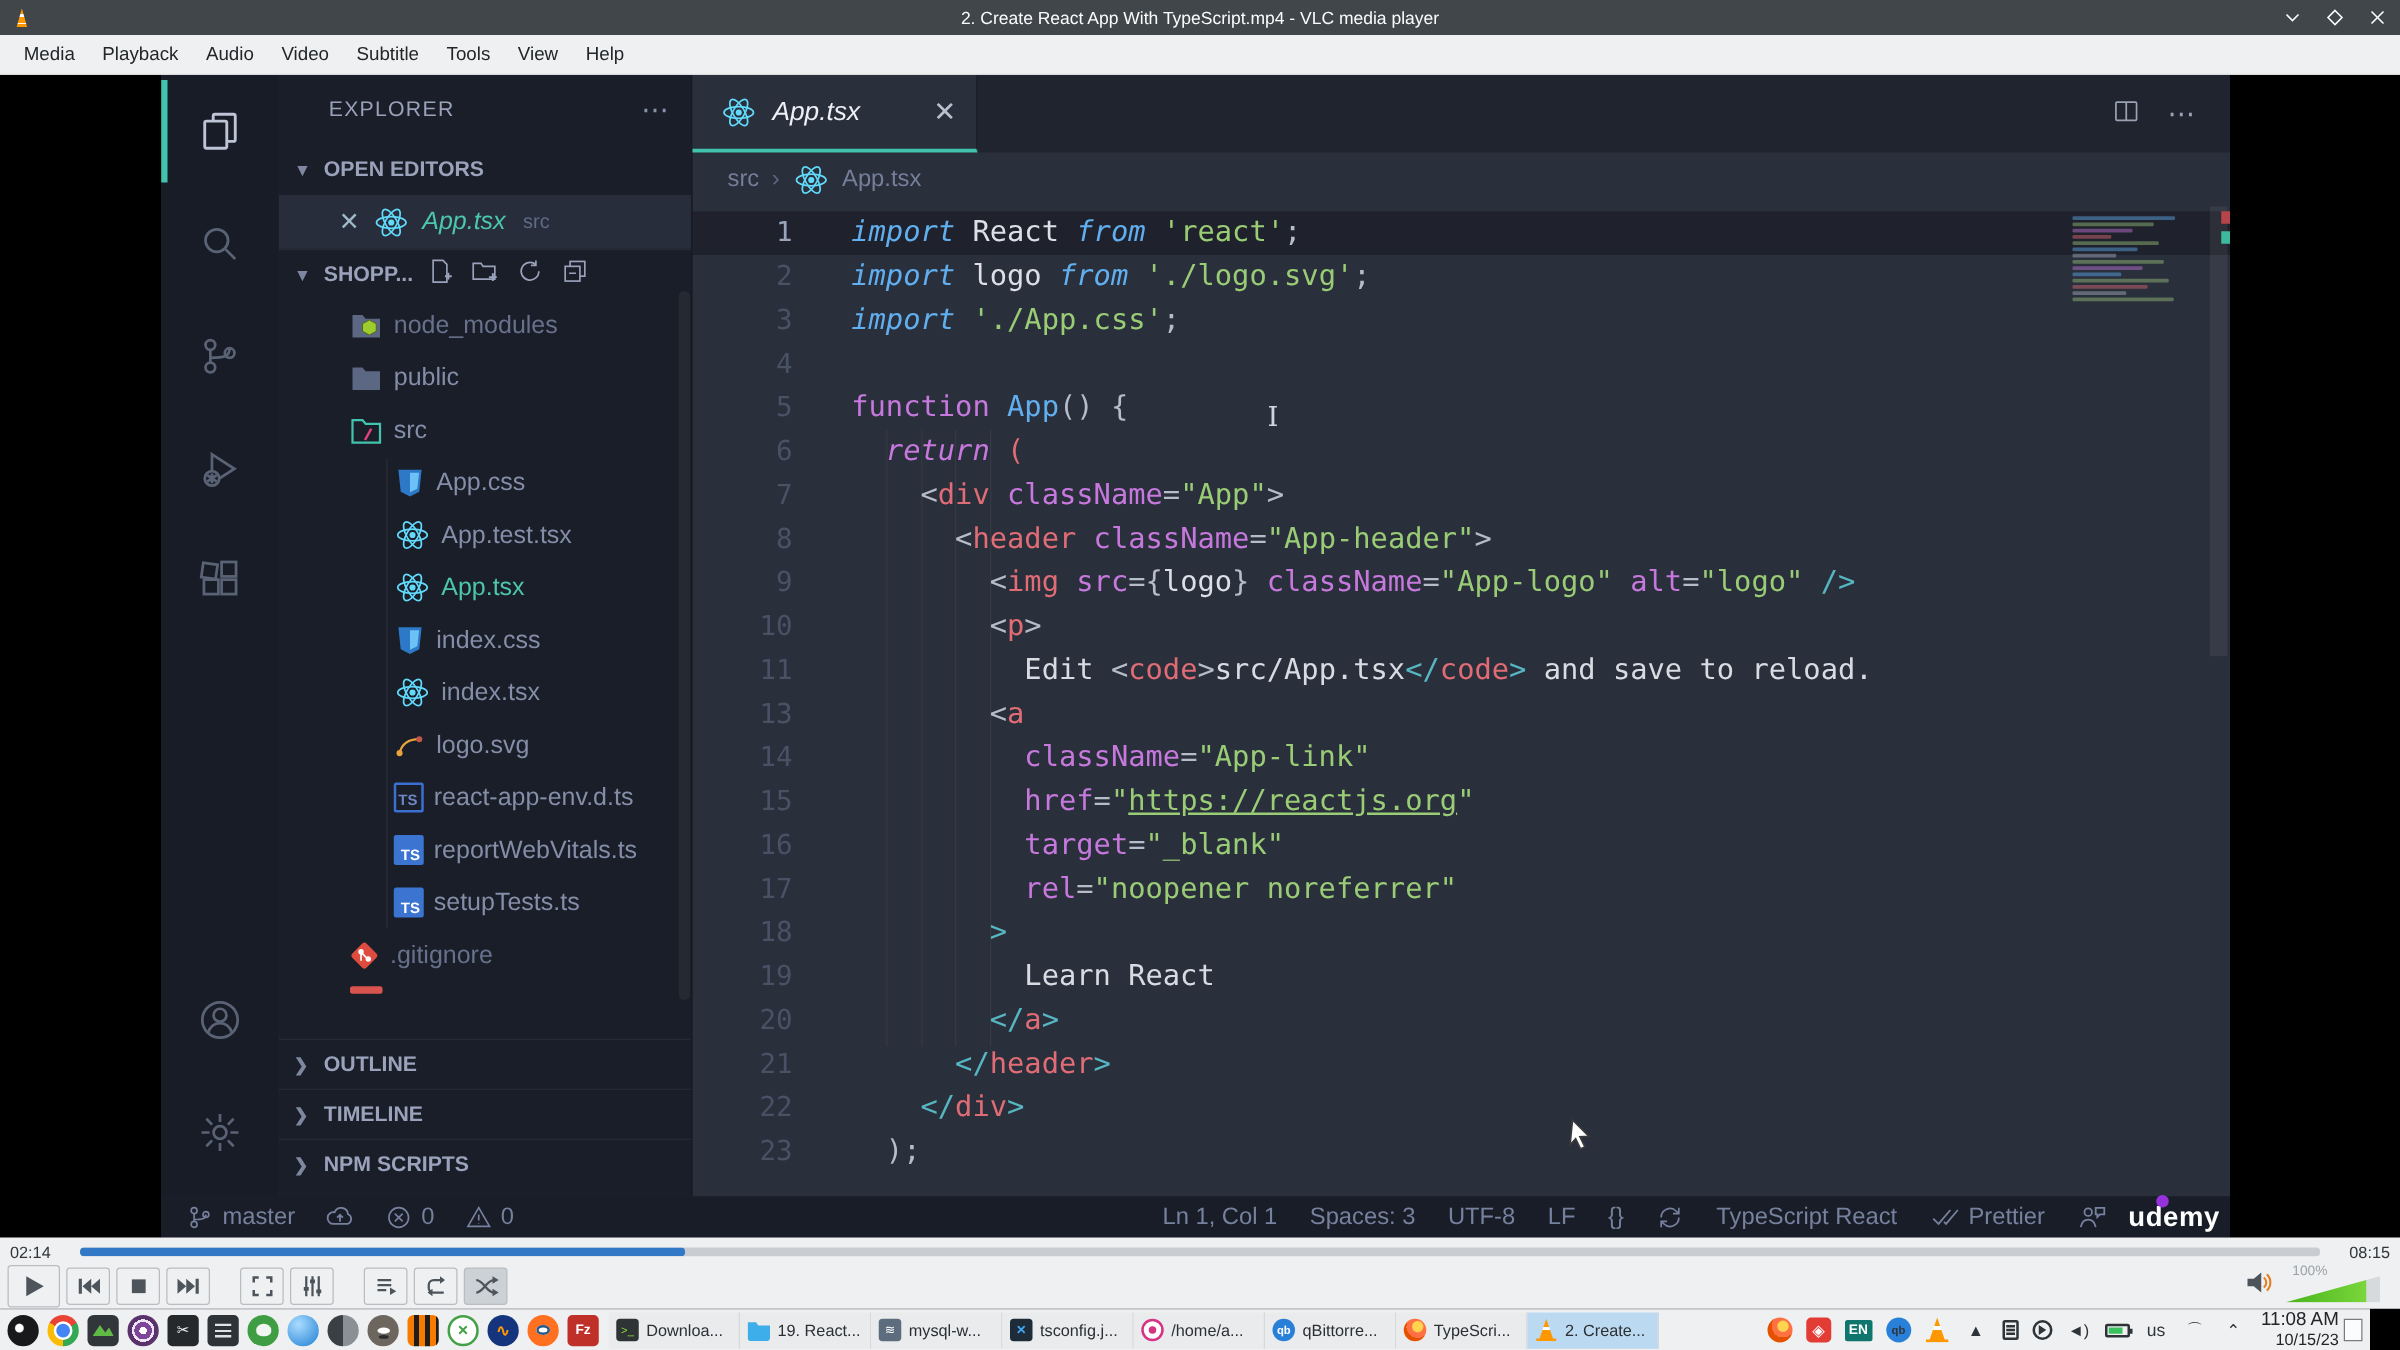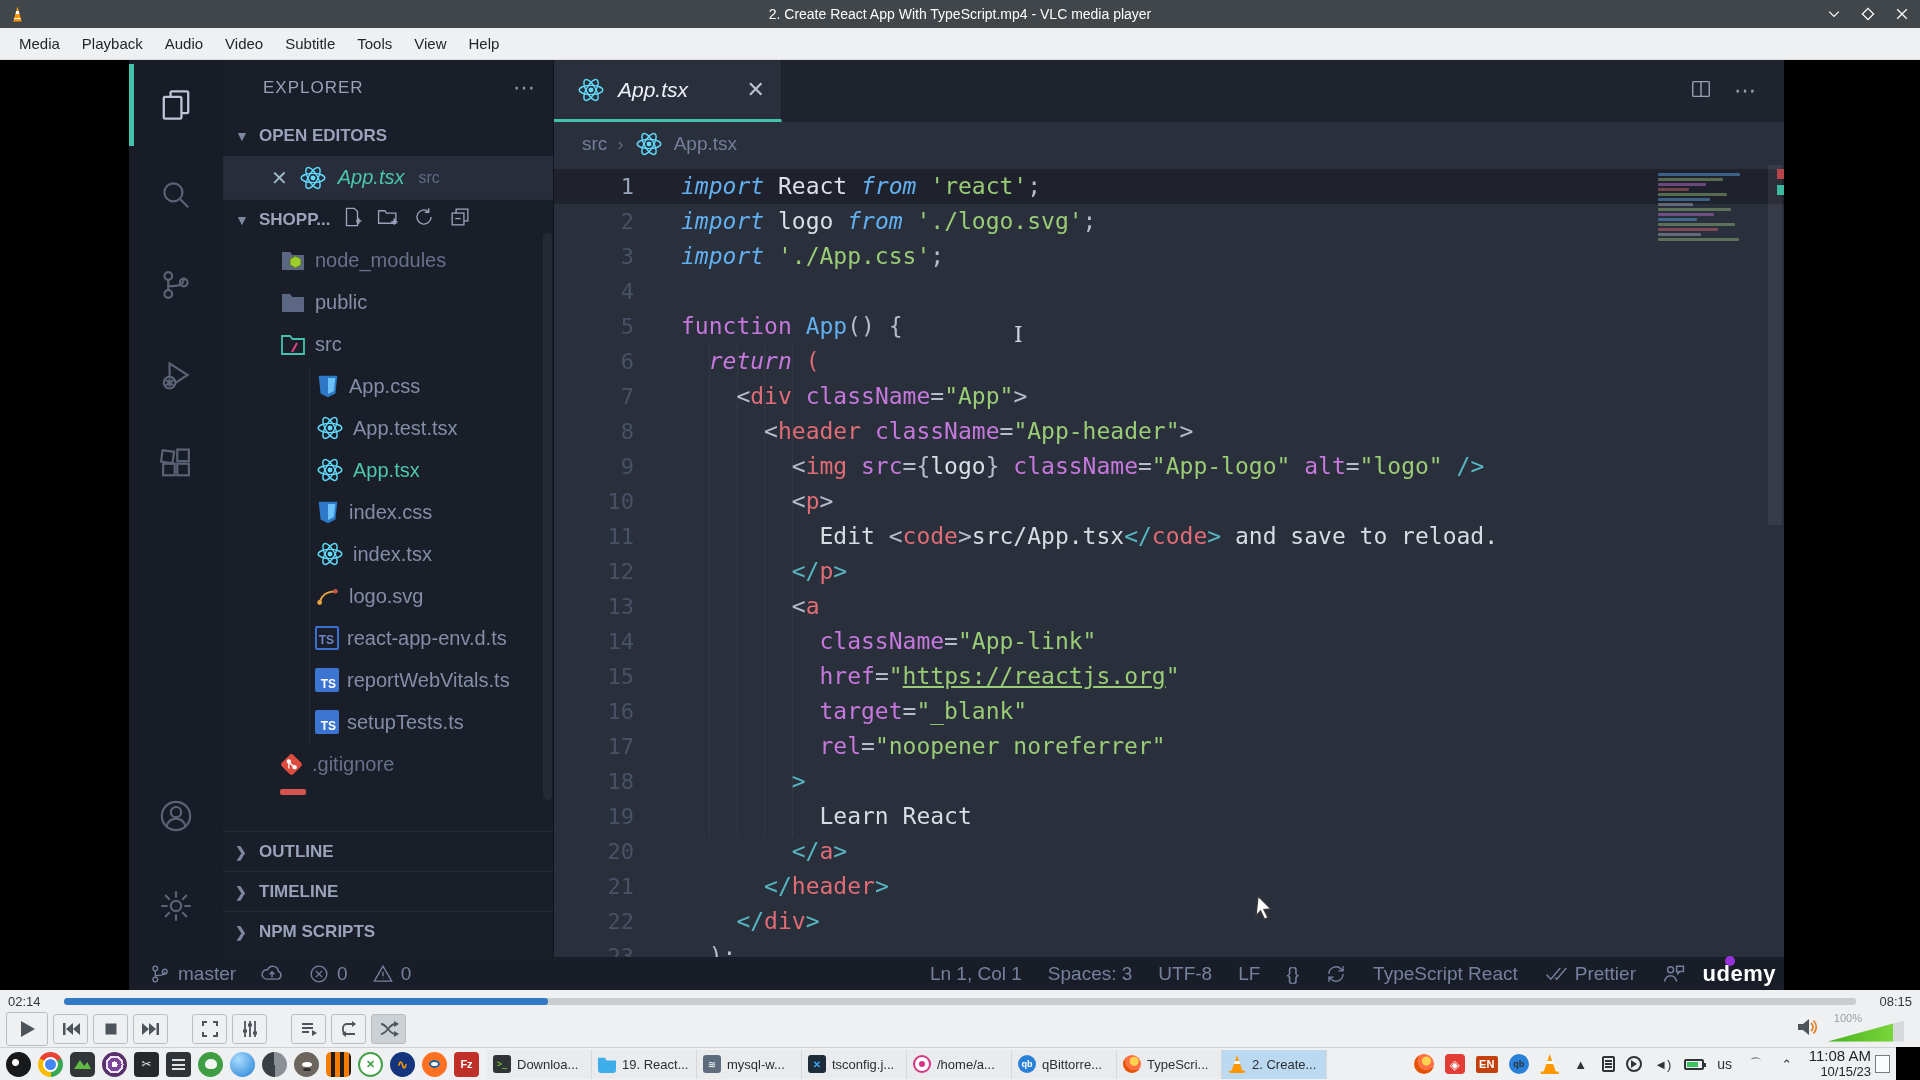--- a/index.html
+++ b/index.html
@@ -129,21 +129,21 @@
   .tic-folder{background:#3daee9;clip-path:polygon(0 15%,38% 15%,48% 30%,100% 30%,100% 100%,0 100%)}
   .tic-mysql{background:#5d6d7e;color:#fff}.tic-mysql::after{content:"≋"}
   .tic-vscode{background:#1e2c3a;color:#3fa9f5;font-weight:bold}.tic-vscode::after{content:"✕"}
   .tic-media{background:#fff;border:2px solid #d63384;border-radius:50%}.tic-media::after{content:"";width:6px;height:6px;border-radius:50%;background:#d63384}
   .tic-qbt{background:#2980d9;border-radius:50%;color:#fff;font-weight:bold}.tic-qbt::after{content:"qb";font-size:9px}
   .tic-firefox{background:radial-gradient(circle at 62% 35%,#ffd54f 0 4px,#ff7043 5px 9px,#e65100 9px);border-radius:50%}
   .tic-vlc{background:linear-gradient(180deg,#ff9800 0 35%,#fff 35% 50%,#ff9800 50%);clip-path:polygon(50% 0,80% 88%,95% 88%,95% 100%,5% 100%,5% 88%,20% 88%)}
   #tray{display:flex;align-items:center;gap:11px;padding:0 8px;margin-left:4px}
   .trayic{width:20px;height:20px;display:inline-flex;align-items:center;justify-content:center;color:#2e3338;font-size:13px}
   .try-redapp{background:#e23c34;border-radius:4px;color:#fff}.try-redapp::after{content:"◈"}
-  .try-en{background:#c2410c;color:#fff;font-size:11px;font-weight:bold;border-radius:2px;width:22px;height:17px;display:inline-flex;align-items:center;justify-content:center}
+  .try-en{background:#0f766e;color:#fff;font-size:11px;font-weight:bold;border-radius:2px;width:22px;height:17px;display:inline-flex;align-items:center;justify-content:center}
   .try-us{font-size:14px;color:#2e3338}
   .try-clip{width:13px;height:16px;border:2px solid #2e3338;border-radius:2px;position:relative}.try-clip::after{content:"";position:absolute;left:1px;top:2px;width:7px;height:1.5px;background:#2e3338;box-shadow:0 3px 0 #2e3338,0 6px 0 #2e3338}
   .try-play{width:16px;height:16px;border:2px solid #2e3338;border-radius:50%;display:flex;align-items:center;justify-content:center}.try-play::after{content:"";border-left:6px solid #2e3338;border-top:4px solid transparent;border-bottom:4px solid transparent;margin-left:1px}
   .try-batt{width:20px;height:11px;border:2px solid #2e3338;border-radius:2px;position:relative}.try-batt::before{content:"";position:absolute;left:1px;top:1px;bottom:1px;width:11px;background:#39c25e}.try-batt::after{content:"";position:absolute;right:-4px;top:2px;width:2px;height:4px;background:#2e3338}
   .try-desktop{width:15px;height:18px;border:1px solid #777c80;background:#fbfcfd;margin-left:4px}
   #clock{text-align:right;line-height:1.12;margin-left:4px}
   #clock .t{font-size:15px;color:#232629}
   #clock .d{font-size:13px;color:#232629}
   .cone-outline{color:#2e3338}
 </style>
@@ -495,21 +495,20 @@
             <div class="line"><span class="ln">2</span><span class="ct"><span class="tok-imp">import </span><span class="tok-name">logo </span><span class="tok-imp">from </span><span class="tok-str">'./logo.svg'</span><span class="tok-pun">;</span></span></div>
             <div class="line"><span class="ln">3</span><span class="ct"><span class="tok-imp">import </span><span class="tok-str">'./App.css'</span><span class="tok-pun">;</span></span></div>
             <div class="line"><span class="ln">4</span><span class="ct"></span></div>
             <div class="line"><span class="ln">5</span><span class="ct"><span class="tok-kw">function </span><span class="tok-fn">App</span><span class="tok-pun">() {</span></span></div>
             <div class="line"><span class="ln">6</span><span class="ct"><span class="tok-ret">  return </span><span class="tok-tag">(</span></span></div>
             <div class="line"><span class="ln">7</span><span class="ct"><span class="tok-pun">    &lt;</span><span class="tok-tag">div</span><span class="tok-attr"> className</span><span class="tok-pun">=</span><span class="tok-str">"App"</span><span class="tok-pun">&gt;</span></span></div>
             <div class="line"><span class="ln">8</span><span class="ct"><span class="tok-pun">      &lt;</span><span class="tok-tag">header</span><span class="tok-attr"> className</span><span class="tok-pun">=</span><span class="tok-str">"App-header"</span><span class="tok-pun">&gt;</span></span></div>
             <div class="line"><span class="ln">9</span><span class="ct"><span class="tok-pun">        &lt;</span><span class="tok-tag">img</span><span class="tok-attr"> src</span><span class="tok-pun">={</span><span class="tok-name">logo</span><span class="tok-pun">}</span><span class="tok-attr"> className</span><span class="tok-pun">=</span><span class="tok-str">"App-logo"</span><span class="tok-attr"> alt</span><span class="tok-pun">=</span><span class="tok-str">"logo"</span><span class="tok-cyan"> /&gt;</span></span></div>
             <div class="line"><span class="ln">10</span><span class="ct"><span class="tok-pun">        &lt;</span><span class="tok-tag">p</span><span class="tok-pun">&gt;</span></span></div>
             <div class="line"><span class="ln">11</span><span class="ct"><span class="tok-txt">          Edit </span><span class="tok-pun">&lt;</span><span class="tok-tag">code</span><span class="tok-pun">&gt;</span><span class="tok-txt">src/App.tsx</span><span class="tok-cyan">&lt;/</span><span class="tok-tag">code</span><span class="tok-cyan">&gt;</span><span class="tok-txt"> and save to reload.</span></span></div>
-            <div class="line"><span class="ln">12</span><span class="ct"><span class="tok-cyan">        &lt;/</span><span class="tok-tag">p</span><span class="tok-cyan">&gt;</span></span></div>
             <div class="line"><span class="ln">13</span><span class="ct"><span class="tok-pun">        &lt;</span><span class="tok-tag">a</span></span></div>
             <div class="line"><span class="ln">14</span><span class="ct"><span class="tok-attr">          className</span><span class="tok-pun">=</span><span class="tok-str">"App-link"</span></span></div>
             <div class="line"><span class="ln">15</span><span class="ct"><span class="tok-attr">          href</span><span class="tok-pun">=</span><span class="tok-str">"</span><span class="tok-url">https://reactjs.org</span><span class="tok-str">"</span></span></div>
             <div class="line"><span class="ln">16</span><span class="ct"><span class="tok-attr">          target</span><span class="tok-pun">=</span><span class="tok-str">"_blank"</span></span></div>
             <div class="line"><span class="ln">17</span><span class="ct"><span class="tok-attr">          rel</span><span class="tok-pun">=</span><span class="tok-str">"noopener noreferrer"</span></span></div>
             <div class="line"><span class="ln">18</span><span class="ct"><span class="tok-cyan">        &gt;</span></span></div>
             <div class="line"><span class="ln">19</span><span class="ct"><span class="tok-txt">          Learn React</span></span></div>
             <div class="line"><span class="ln">20</span><span class="ct"><span class="tok-cyan">        &lt;/</span><span class="tok-tag">a</span><span class="tok-cyan">&gt;</span></span></div>
             <div class="line"><span class="ln">21</span><span class="ct"><span class="tok-cyan">      &lt;/</span><span class="tok-tag">header</span><span class="tok-cyan">&gt;</span></span></div>
             <div class="line"><span class="ln">22</span><span class="ct"><span class="tok-cyan">    &lt;/</span><span class="tok-tag">div</span><span class="tok-cyan">&gt;</span></span></div>

